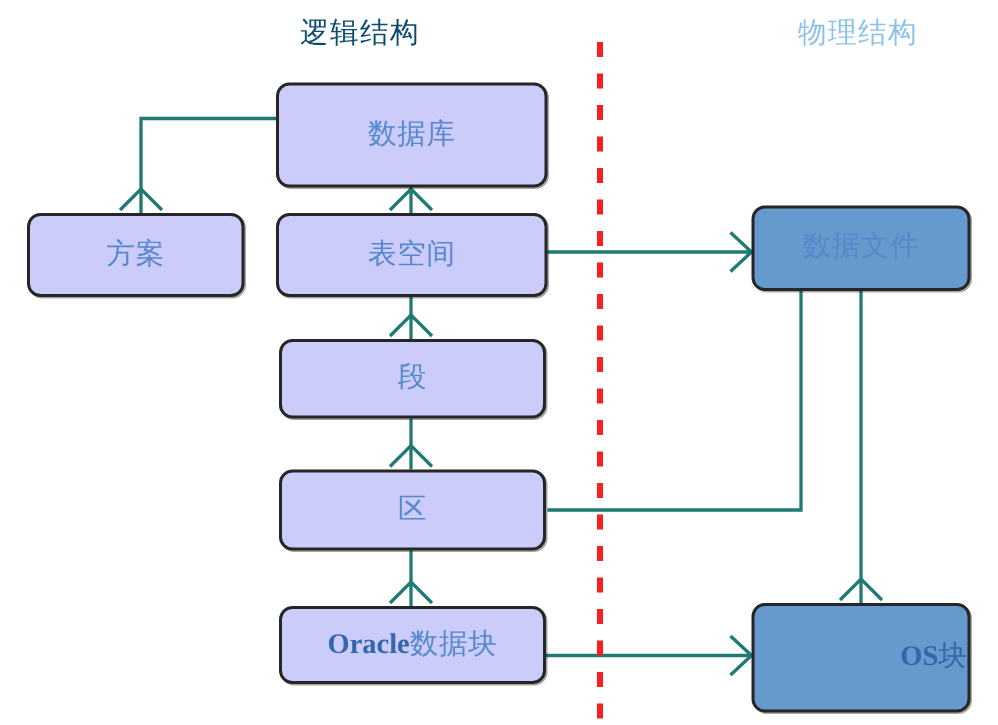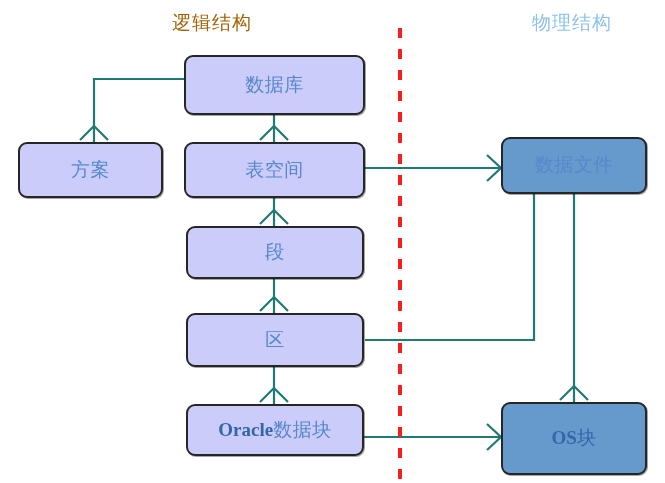--- a/index.html
+++ b/index.html
@@ -98,25 +98,25 @@
     </g>
 
     <g>
       <path d="M364,437 L501,437" fill="none" stroke="#1f7a73" stroke-width="2.2"></path>
       <path d="M487,424 L501,437 L487,450" fill="none" stroke="#1f7a73" stroke-width="2.2" stroke-linejoin="miter"></path>
     </g>
 
     <line x1="400" y1="28" x2="400" y2="481" stroke="#fb1e1e" stroke-width="4" stroke-dasharray="10 11"></line>
   </svg>
 
-  <div class="col-title" style="left:172px; top:13px; color:#a16207;">逻辑结构</div>
+  <div class="col-title" style="left:200px; top:13px; color:#0c4a6e;">逻辑结构</div>
 
   <div class="col-title" style="left:516px; top:13px; color:#8cc2ea;margin-left:16px;">物理结构</div>
 
-  <div class="node" style="left:184px; top:55px; width:181px; height:60px; background:#ccccfa;">
+  <div class="node" style="left:184px; top:55px; width:181px; height:70px; background:#ccccfa;">
     <span class="label" style="color:#5588cc;">数据库</span>
   </div>
 
   <div class="node" style="left:184px; top:142px; width:181px; height:56px; background:#ccccfa;">
     <span class="label" style="color:#5588cc;">表空间</span>
   </div>
 
   <div class="node" style="left:18px; top:142px; width:145px; height:56px; background:#ccccfa;">
     <span class="label" style="color:#5588cc;">方案</span>
   </div>
@@ -130,17 +130,17 @@
   </div>
 
   <div class="node" style="left:186px; top:404px; width:178px; height:52px; background:#ccccfa;">
     <span class="label" style="color:#5588cc;"><span class="serif-bold" style="color:#3366aa;">Oracle</span><span>数据块</span></span>
   </div>
 
   <div class="node" style="left:501px; top:137px; width:146px; height:57px; background:#6699cc;">
     <span class="label" style="color:#5588cc;">数据文件</span>
   </div>
 
-  <div class="node" style="left:501px; top:402px; width:146px; height:73px; background:#6699cc;">
+  <div class="node" style="left:501px; top:402px; width:146px; height:73px; background:#6699cc;justify-content:flex-end;">
     <span class="label" style="color:#3366aa;"><span class="serif-bold">OS</span><span style="font-weight:normal;">块</span></span>
   </div>
 
 </div>
 
 </body></html>

